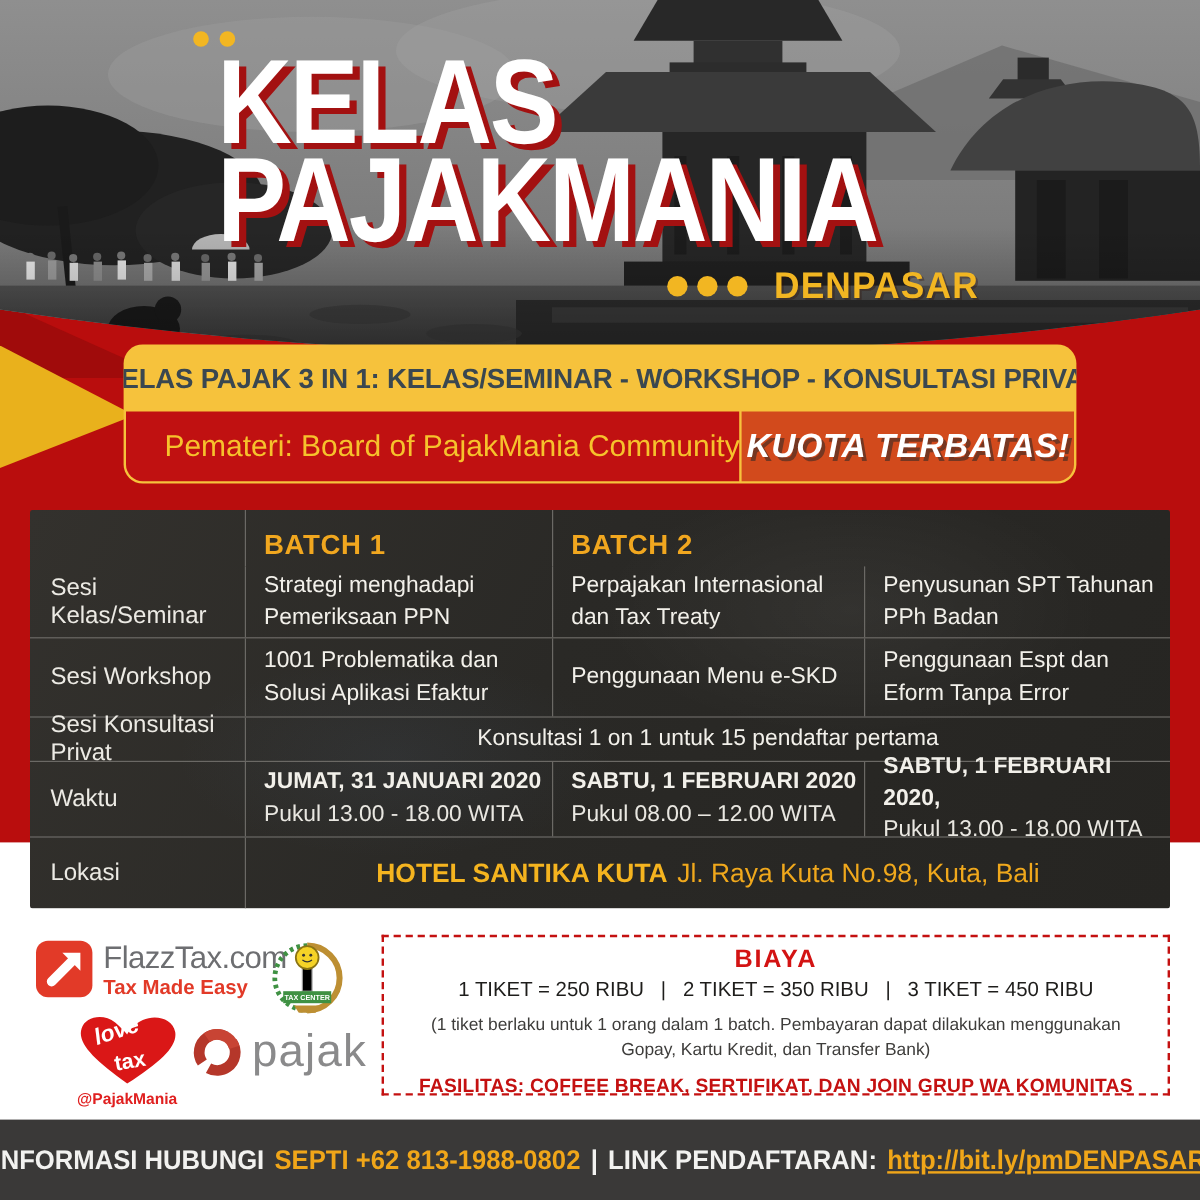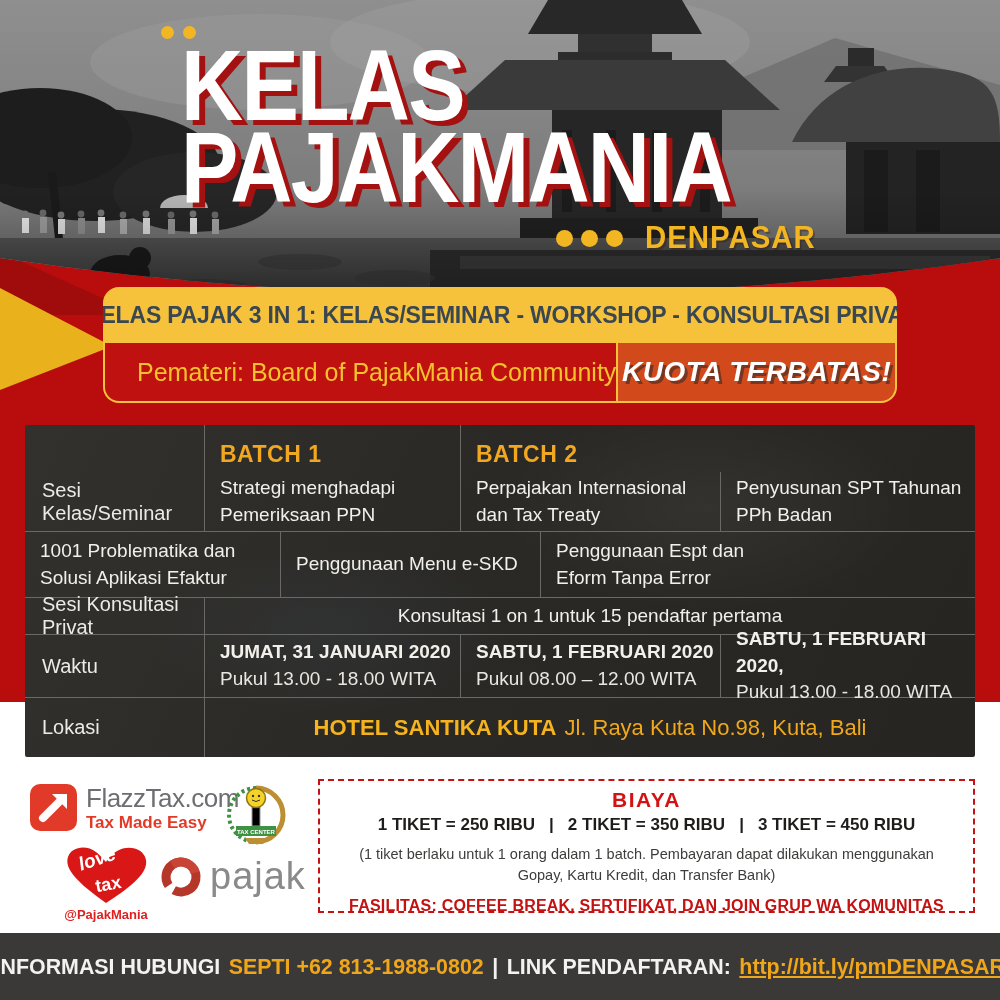--- a/index.html
+++ b/index.html
@@ -74,21 +74,21 @@
   .flazz-tag{font-size:17px;font-weight:700;color:#e23a28;margin-top:3px;}
   .logo-taxcenter{position:absolute;left:222px;top:783px;}
   .logo-lovetax{position:absolute;left:50px;top:843px;width:112px;text-align:center;}
   .lovetax-handle{font-size:13px;font-weight:700;color:#e02020;margin-top:-2px;}
   .logo-pajak{position:absolute;left:158px;top:853px;display:flex;align-items:center;}
   .pajak-word{font-size:38px;color:#8a8a8b;letter-spacing:1px;margin-left:6px;line-height:1;}
   
   .biaya{position:absolute;left:318px;top:779px;width:657px;height:134px;border:2px dashed #c41111;
     text-align:center;padding-top:7px;}
   .biaya-title{color:#d31313;font-weight:800;font-size:21px;letter-spacing:1.5px;}
-  .biaya-tickets{margin-top:3px;font-weight:700;font-size:17px;color:#1e1d1b;display:flex;justify-content:center;gap:14px;}
+  .biaya-tickets{margin-top:3px;font-weight:400;font-size:17px;color:#1e1d1b;display:flex;justify-content:center;gap:14px;}
   .biaya-note{margin-top:9px;font-size:14.5px;color:#3e3d3b;line-height:1.45;}
   .biaya-fas{margin-top:11px;font-weight:700;font-size:16px;color:#c41111;letter-spacing:.2px;}
   
   .footer{position:absolute;left:0;top:933px;width:1000px;height:67px;background:#3a3938;
     display:flex;align-items:center;justify-content:center;}
   .footer-inner{display:flex;align-items:center;gap:9px;font-weight:700;font-size:22.5px;
     transform:scaleX(.95);white-space:nowrap;}
   .f-white{color:#f2f2f0;}
   .f-yellow{color:#f0a619;}
   a.f-link{color:#f0a619;text-decoration:underline;}
@@ -216,20 +216,21 @@
       <div class="cell head">BATCH 1</div>
       <div class="cell head mid">BATCH 2</div>
     </div>
     <div class="srow h59">
       <div class="cell-label">Sesi Kelas/Seminar</div>
       <div class="cell">Strategi menghadapi Pemeriksaan PPN</div>
       <div class="cell mid">Perpajakan Internasional dan Tax Treaty</div>
       <div class="cell last">Penyusunan SPT Tahunan PPh Badan</div>
     </div>
     <div class="srow h66 bline">
+      <div class="cell-label">Sesi Workshop</div>
       <div class="cell">1001 Problematika dan Solusi Aplikasi Efaktur</div>
       <div class="cell mid">Penggunaan Menu e-SKD</div>
       <div class="cell last">Penggunaan Espt dan Eform Tanpa Error</div>
     </div>
     <div class="srow h37 bline">
       <div class="cell-label">Sesi Konsultasi Privat</div>
       <div class="cell-span">Konsultasi 1 on 1 untuk 15 pendaftar pertama</div>
     </div>
     <div class="srow h63 bline">
       <div class="cell-label">Waktu</div>

